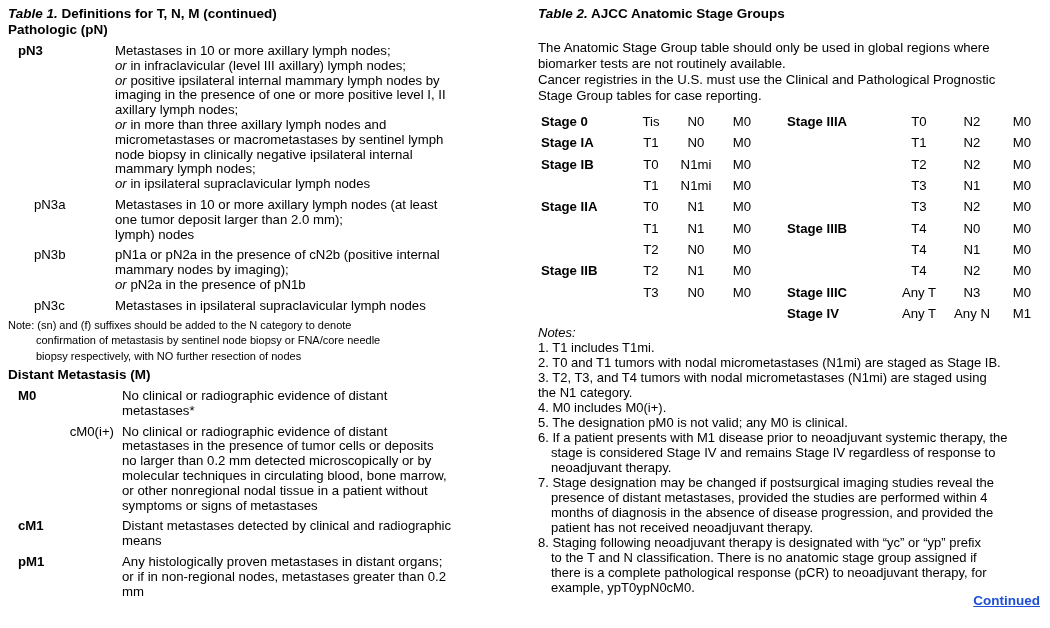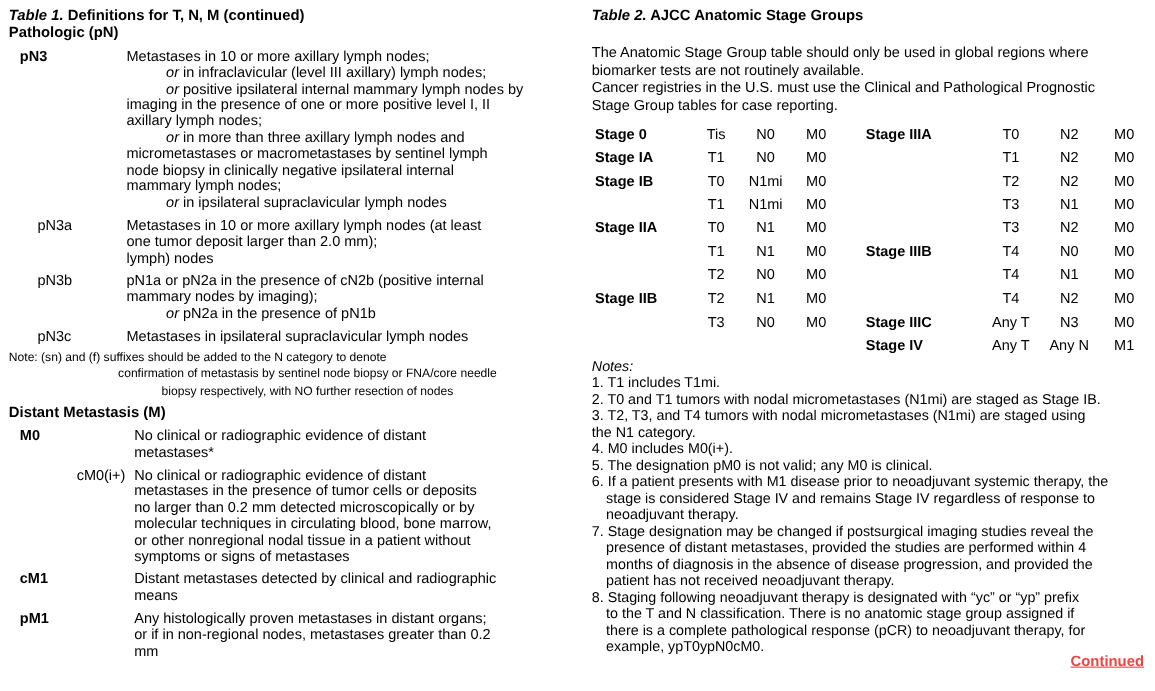--- a/index.html
+++ b/index.html
@@ -13,24 +13,24 @@
   .tbl-title .it { font-style:italic; }
   .subheading { font-size:13.5px; font-weight:bold; line-height:16px; }
 
   .def-row { display:flex; margin-top:6px; font-size:13.2px; }
   .def-label { flex:0 0 107px; line-height:14.8px; }
   .m-list .def-label { flex:0 0 114px; }
   .def-label.lvl1 { font-weight:bold; padding-left:10px; }
   .def-label.lvl2 { padding-left:26px; }
   .def-label.lvl3 { text-align:right; padding-right:8px; }
   .def-lines { line-height:14.8px; white-space:nowrap; }
-  .def-lines i { font-style:italic;margin-left:36px; }
+  .def-lines i { font-style:italic; }
 
   .note-block { margin-top:4px; font-size:11px; line-height:15.5px; }
-  .note-block .ind { padding-left:28px;text-align:center; }
+  .note-block .ind { padding-left:28px; }
   .m-heading { margin-top:3px; font-size:13.5px; font-weight:bold; line-height:16px; }
 
   .intro { margin-top:18px; font-size:13.2px; line-height:16px; white-space:nowrap; }
 
   .stage-grid { margin-top:7px; display:grid;
     grid-template-columns:92px 42px 48px 44px 20px 110px 50px 56px 44px;
     grid-auto-rows:21.3px; align-items:center; font-size:13.2px; }
   .sg-stage { font-weight:bold; padding-left:3px; white-space:nowrap; }
   .sg-val { text-align:center; white-space:nowrap; }
 
@@ -244,13 +244,13 @@
       <div class="line ind">presence of distant metastases, provided the studies are performed within 4</div>
       <div class="line ind">months of diagnosis in the absence of disease progression, and provided the</div>
       <div class="line ind">patient has not received neoadjuvant therapy.</div>
       <div class="line">8. Staging following neoadjuvant therapy is designated with “yc” or “yp” prefix</div>
       <div class="line ind">to the T and N classification. There is no anatomic stage group assigned if</div>
       <div class="line ind">there is a complete pathological response (pCR) to neoadjuvant therapy, for</div>
       <div class="line ind">example, ypT0ypN0cM0.</div>
     </div>
 </div>
 
-<a class="continued" id="continued-link" style="color: #ef4444;">Continued</a>
+<a class="continued" id="continued-link" style="color: #1d4ed8;">Continued</a>
 
 </body></html>

